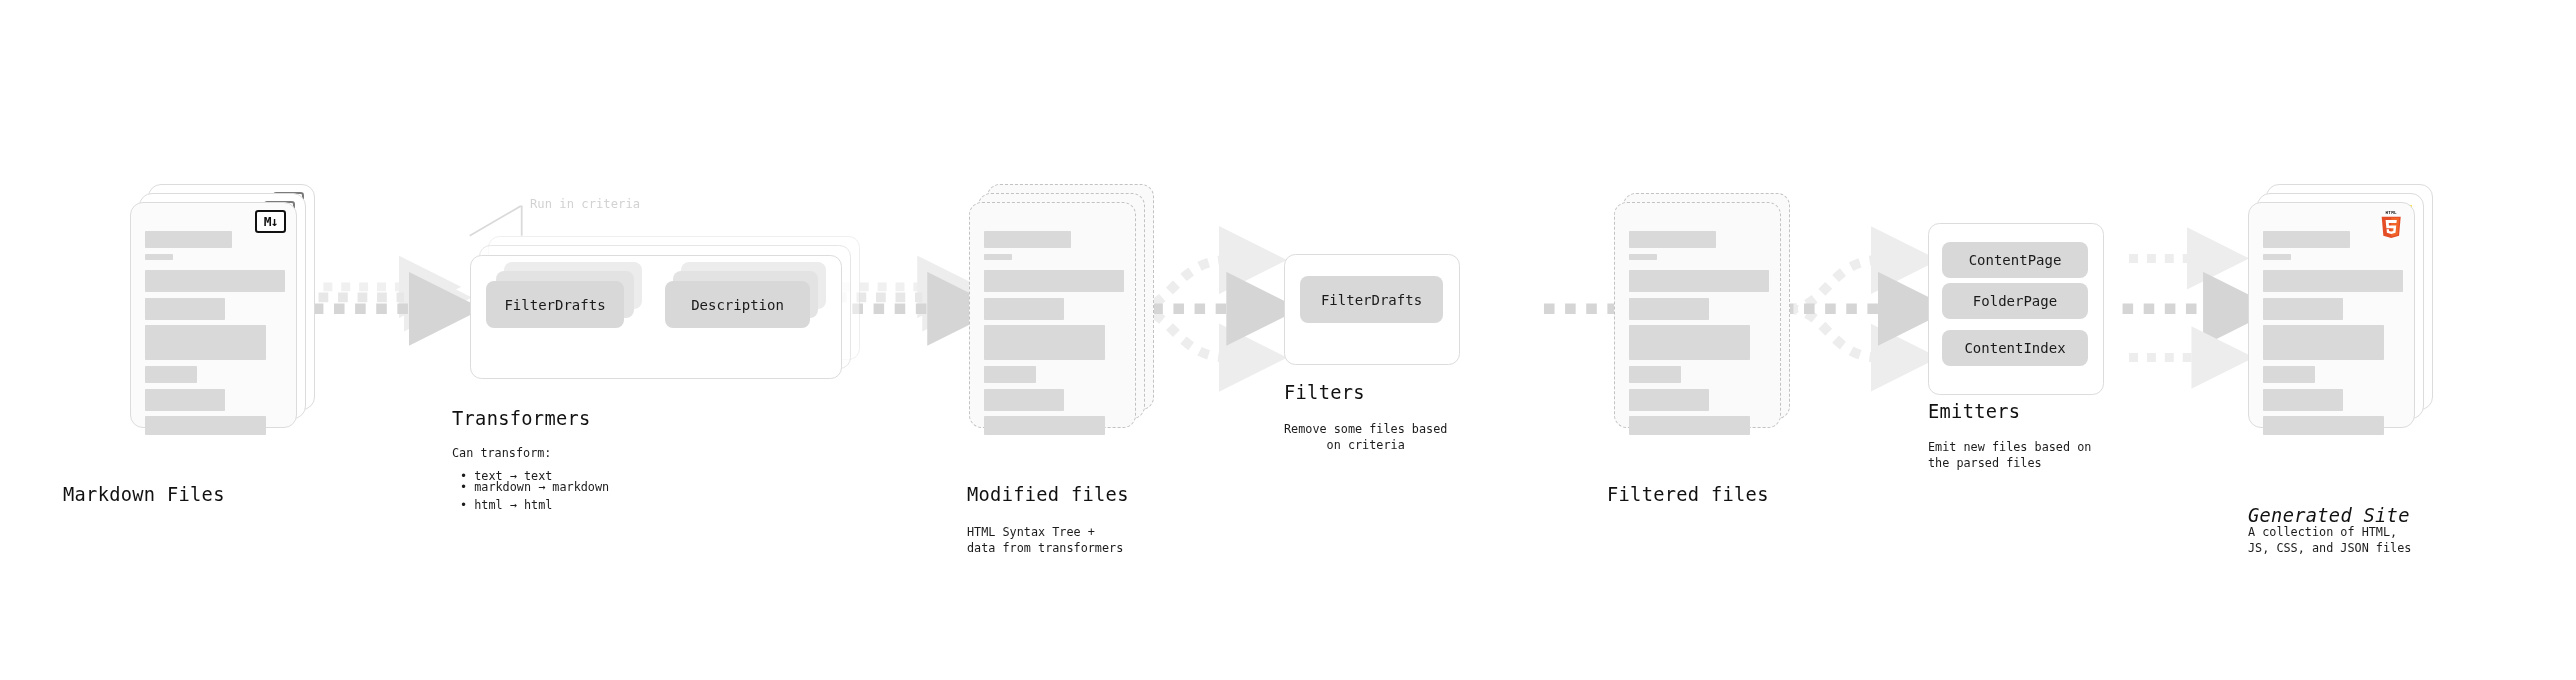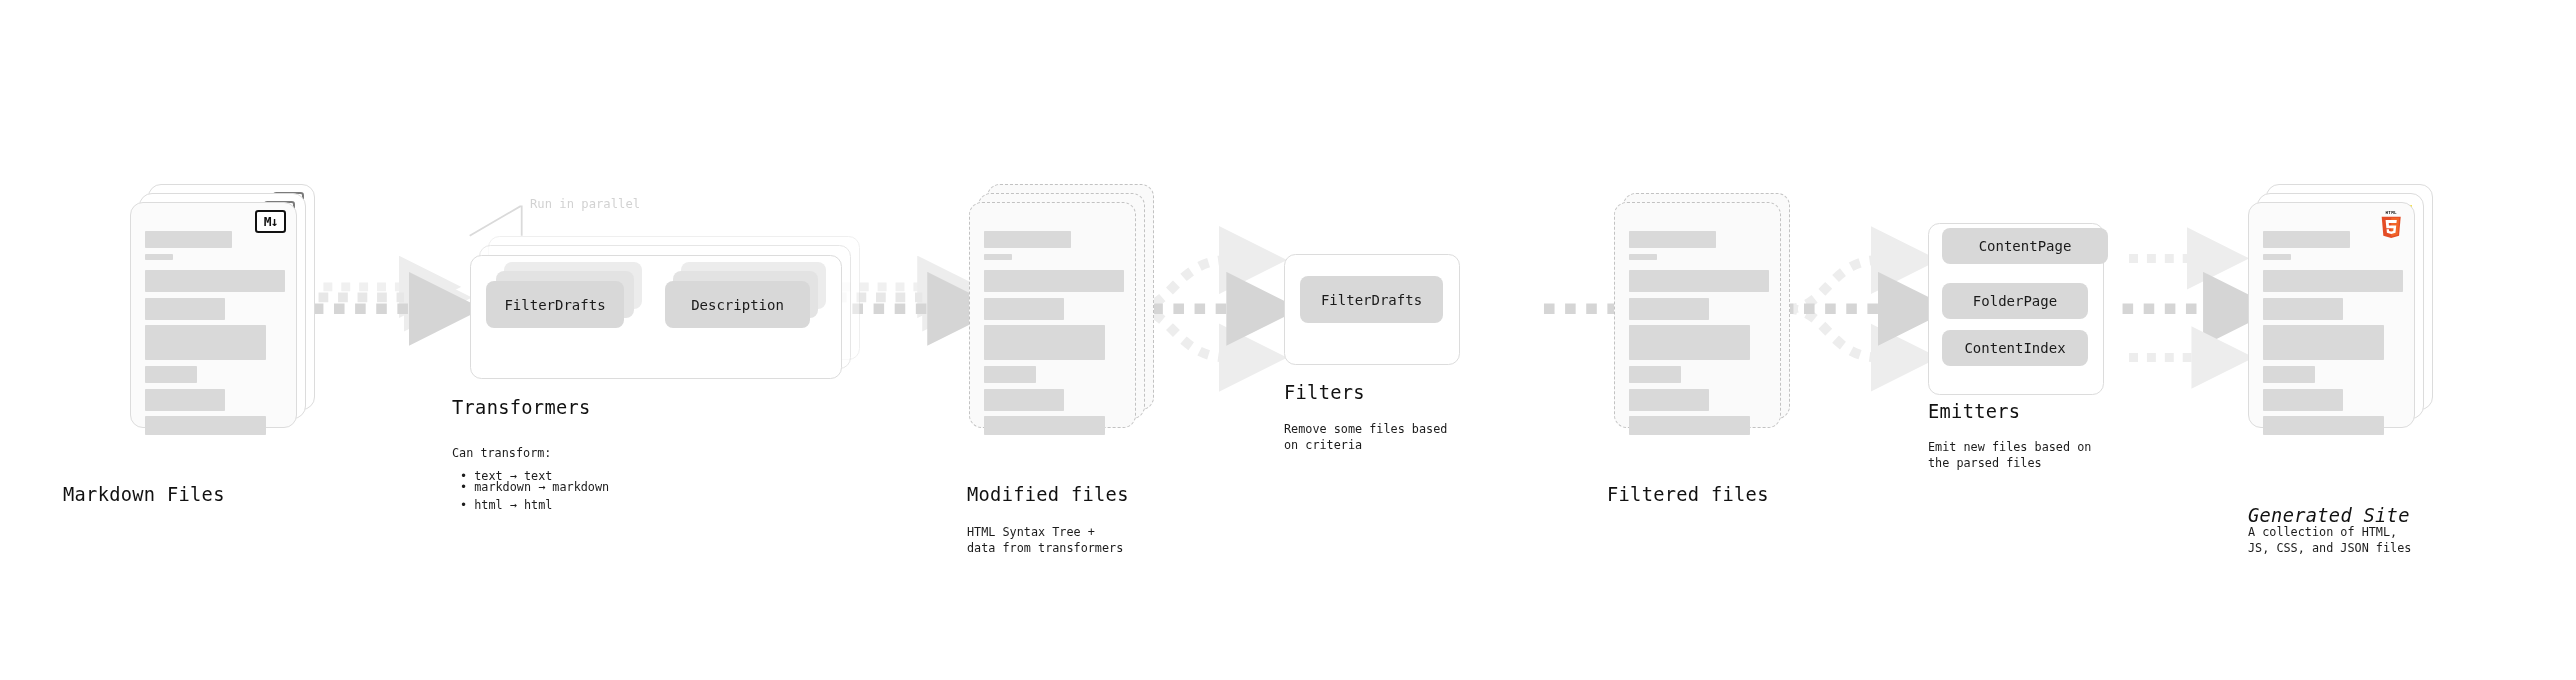--- a/index.html
+++ b/index.html
@@ -165,39 +165,39 @@
           <div class="bar" style="width: 87%; height: 35px;"></div>
           <div class="bar" style="width: 37%; height: 17px;"></div>
           <div class="bar" style="width: 57%; height: 22px;"></div>
           <div class="bar" style="width: 87%; height: 18.7px;"></div>
         </div>
     </div>
   </div>
   <div class="title" style="left:63px;top:484px;">Markdown Files</div>
 
   <div class="node" style="left:0;top:0;">
-    <div class="paralabel" style="left:530px;top:197px;">Run in parallel</div>
+    <div class="paralabel" style="left:530px;top:197px;">Run in criteria</div>
 
     <div class="group g-back2" style="left:488px;top:236px;width:372px;height:124px;"></div>
     <div class="group g-back1" style="left:479px;top:245px;width:372px;height:124px;"></div>
     <div class="group" style="left:470px;top:255px;width:372px;height:124px;"></div>
 
     <div class="chip ghost2" style="left:504px;top:262px;width:138px;height:47px;"></div>
     <div class="chip ghost1" style="left:496px;top:271px;width:138px;height:47px;"></div>
     <div class="chip" style="left:486px;top:281px;width:138px;height:47px;">
       <span>FilterDrafts</span>
     </div>
 
     <div class="chip ghost2" style="left:681px;top:262px;width:145px;height:47px;"></div>
     <div class="chip ghost1" style="left:673px;top:271px;width:145px;height:47px;"></div>
     <div class="chip" style="left:665px;top:281px;width:145px;height:47px;">
       <span>Description</span>
     </div>
   </div>
-  <div class="title" style="left:452px;top:397px;">Transformers</div>
+  <div class="title" style="left:452px;top:408px;">Transformers</div>
   <div class="sub" style="left:452px;top:445px;">Can transform:</div>
   <div class="sub" style="left:460px;top:462px;margin-top:6px;">• text → text</div>
   <div class="sub" style="left:460px;top:479px;">• markdown → markdown</div>
   <div class="sub" style="left:460px;top:497px;">• html → html</div>
 
   <div class="doc-stack" style="left:969px;top:202px;">
     <div class="doc dashed back2"></div>
     <div class="doc dashed back1"></div>
     <div class="doc dashed front">
       <div class="doc-inner skel">
@@ -214,42 +214,42 @@
   </div>
   <div class="title" style="left:967px;top:484px;">Modified files</div>
   <div class="sub" style="left:967px;top:524px;">HTML Syntax Tree +
 data from transformers</div>
 
   <div class="group" style="left:1284px;top:254px;width:176px;height:111px;"></div>
   <div class="chip" style="left:1300px;top:276px;width:143px;height:47px;justify-content:center;">
     <span>FilterDrafts</span>
   </div>
   <div class="title" style="left:1284px;top:382px;">Filters</div>
-  <div class="sub" style="left:1284px;top:421px;">Remove some files based
+  <div class="sub" style="left:1284px;top:421px;text-align:center;">Remove some files based
 on criteria</div>
 
   <div class="doc-stack" style="left:1614px;top:202px;">
     <div class="doc dashed back1"></div>
     <div class="doc dashed front">
       <div class="doc-inner skel">
           <div class="bar" style="width: 62%; height: 17px;"></div>
           <div class="bar" style="width: 20%; height: 6.5px; margin-bottom: 9.8px;"></div>
           <div class="bar" style="width: 100%; height: 22px;"></div>
           <div class="bar" style="width: 57%; height: 22px;"></div>
           <div class="bar" style="width: 87%; height: 35px;"></div>
           <div class="bar" style="width: 37%; height: 17px;"></div>
           <div class="bar" style="width: 57%; height: 22px;"></div>
           <div class="bar" style="width: 87%; height: 18.7px;"></div>
         </div>
     </div>
   </div>
   <div class="title" style="left:1607px;top:484px;">Filtered files</div>
 
   <div class="group" style="left:1928px;top:223px;width:176px;height:172px;"></div>
-  <div class="chip" style="left:1942px;top:228px;width:166px;height:36px;">
+  <div class="chip" style="left:1942px;top:242px;width:146px;height:36px;">
     <span>ContentPage</span>
   </div>
   <div class="chip" style="left:1942px;top:283px;width:146px;height:36px;">
     <span>FolderPage</span>
   </div>
   <div class="chip" style="left:1942px;top:330px;width:146px;height:36px;">
     <span>ContentIndex</span>
   </div>
   <div class="title" style="left:1928px;top:401px;">Emitters</div>
   <div class="sub" style="left:1928px;top:439px;">Emit new files based on

